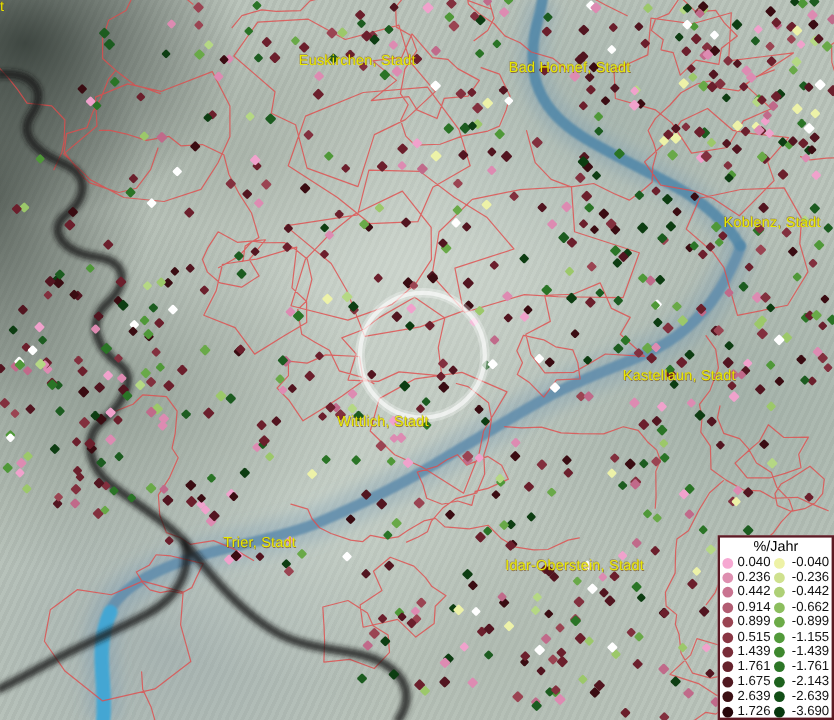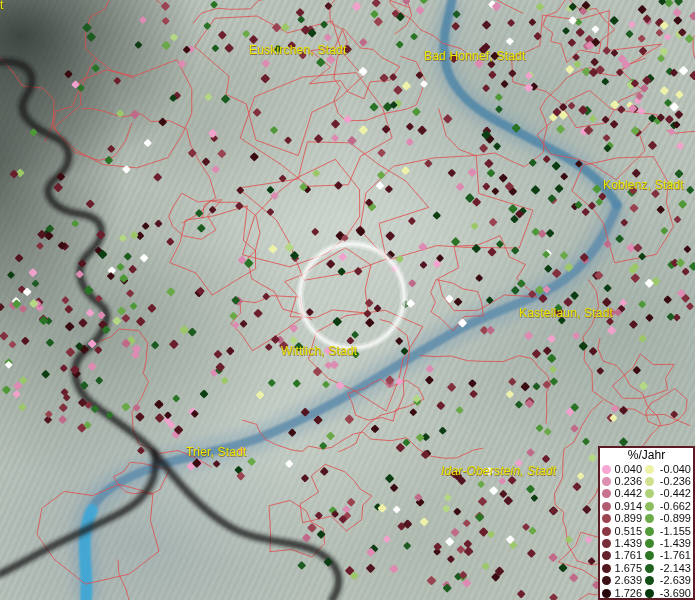--- a/index.html
+++ b/index.html
@@ -820,21 +820,21 @@
     </g>
   </svg>
 
   <div id="labels">
       <div class="city-label" style="left: 227px; top: 44px; color: rgb(232, 232, 0); margin-left: 22px;">Euskirchen, Stadt</div>
       <div class="city-label" style="left: 424px; top: 50px; color: rgb(232, 232, 0);">Bad Honnef, Stadt</div>
       <div class="city-label" style="left: 603px; top: 179px; color: rgb(232, 232, 0);">Koblenz, Stadt</div>
       <div class="city-label" style="left: 519px; top: 307px; color: rgb(232, 232, 0);">Kastellaun, Stadt</div>
       <div class="city-label" style="left: 281px; top: 345px; color: rgb(232, 232, 0);">Wittlich, Stadt</div>
       <div class="city-label" style="left: 186px; top: 446px; color: rgb(232, 232, 0);">Trier, Stadt</div>
-      <div class="city-label" style="left: 441px; top: 465px; color: rgb(232, 232, 0); font-style: italic;">Idar-Oberstein, Stadt</div>
+      <div class="city-label" style="left: 421px; top: 465px; color: rgb(232, 232, 0);">Idar-Oberstein, Stadt</div>
       <div class="city-label" style="left: 0px; top: -1px; color: rgb(232, 232, 0);">t</div>
     </div>
 
   <div id="legend" style="border-color: rgb(92, 26, 36); background: rgb(255, 255, 255);">
     <div id="legend-title">%/Jahr</div>
     <div id="legend-rows">
         <div class="lg-row">
           <span class="lg-dot" style="background: rgb(246, 168, 210);"></span>
           <span class="lg-val pos">0.040</span>
           <span class="lg-dot" style="background: rgb(238, 242, 166);"></span>

